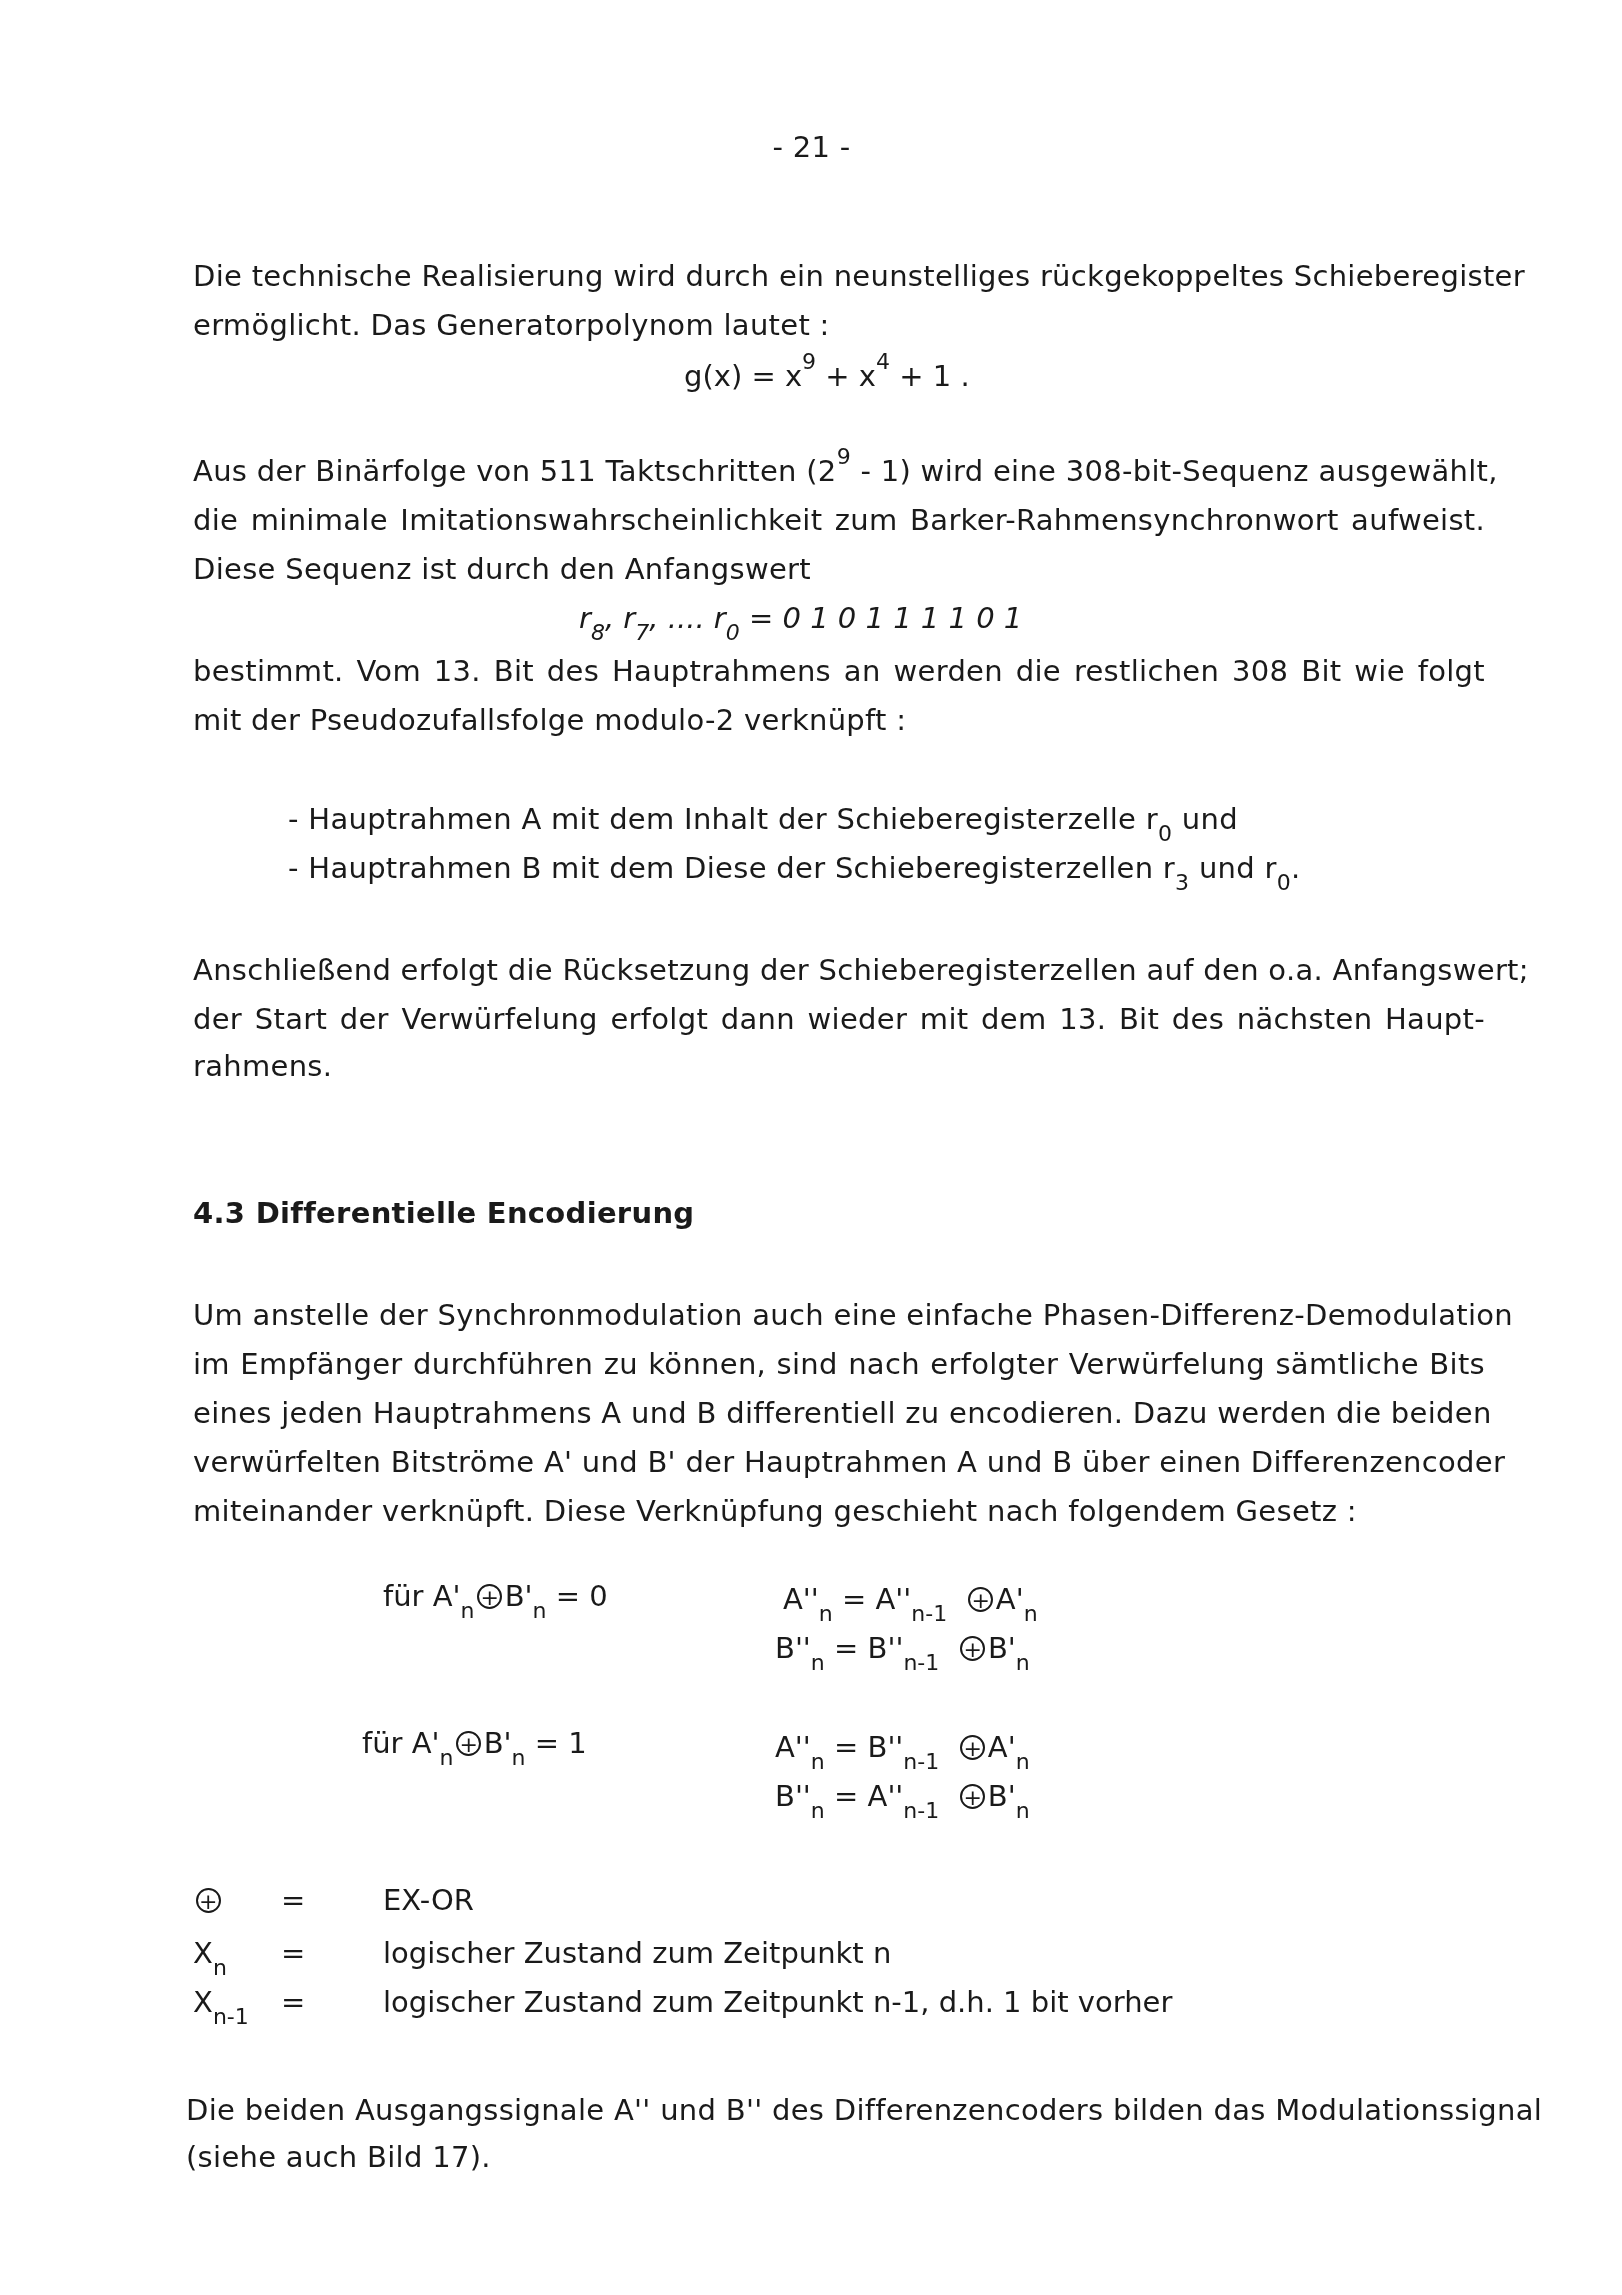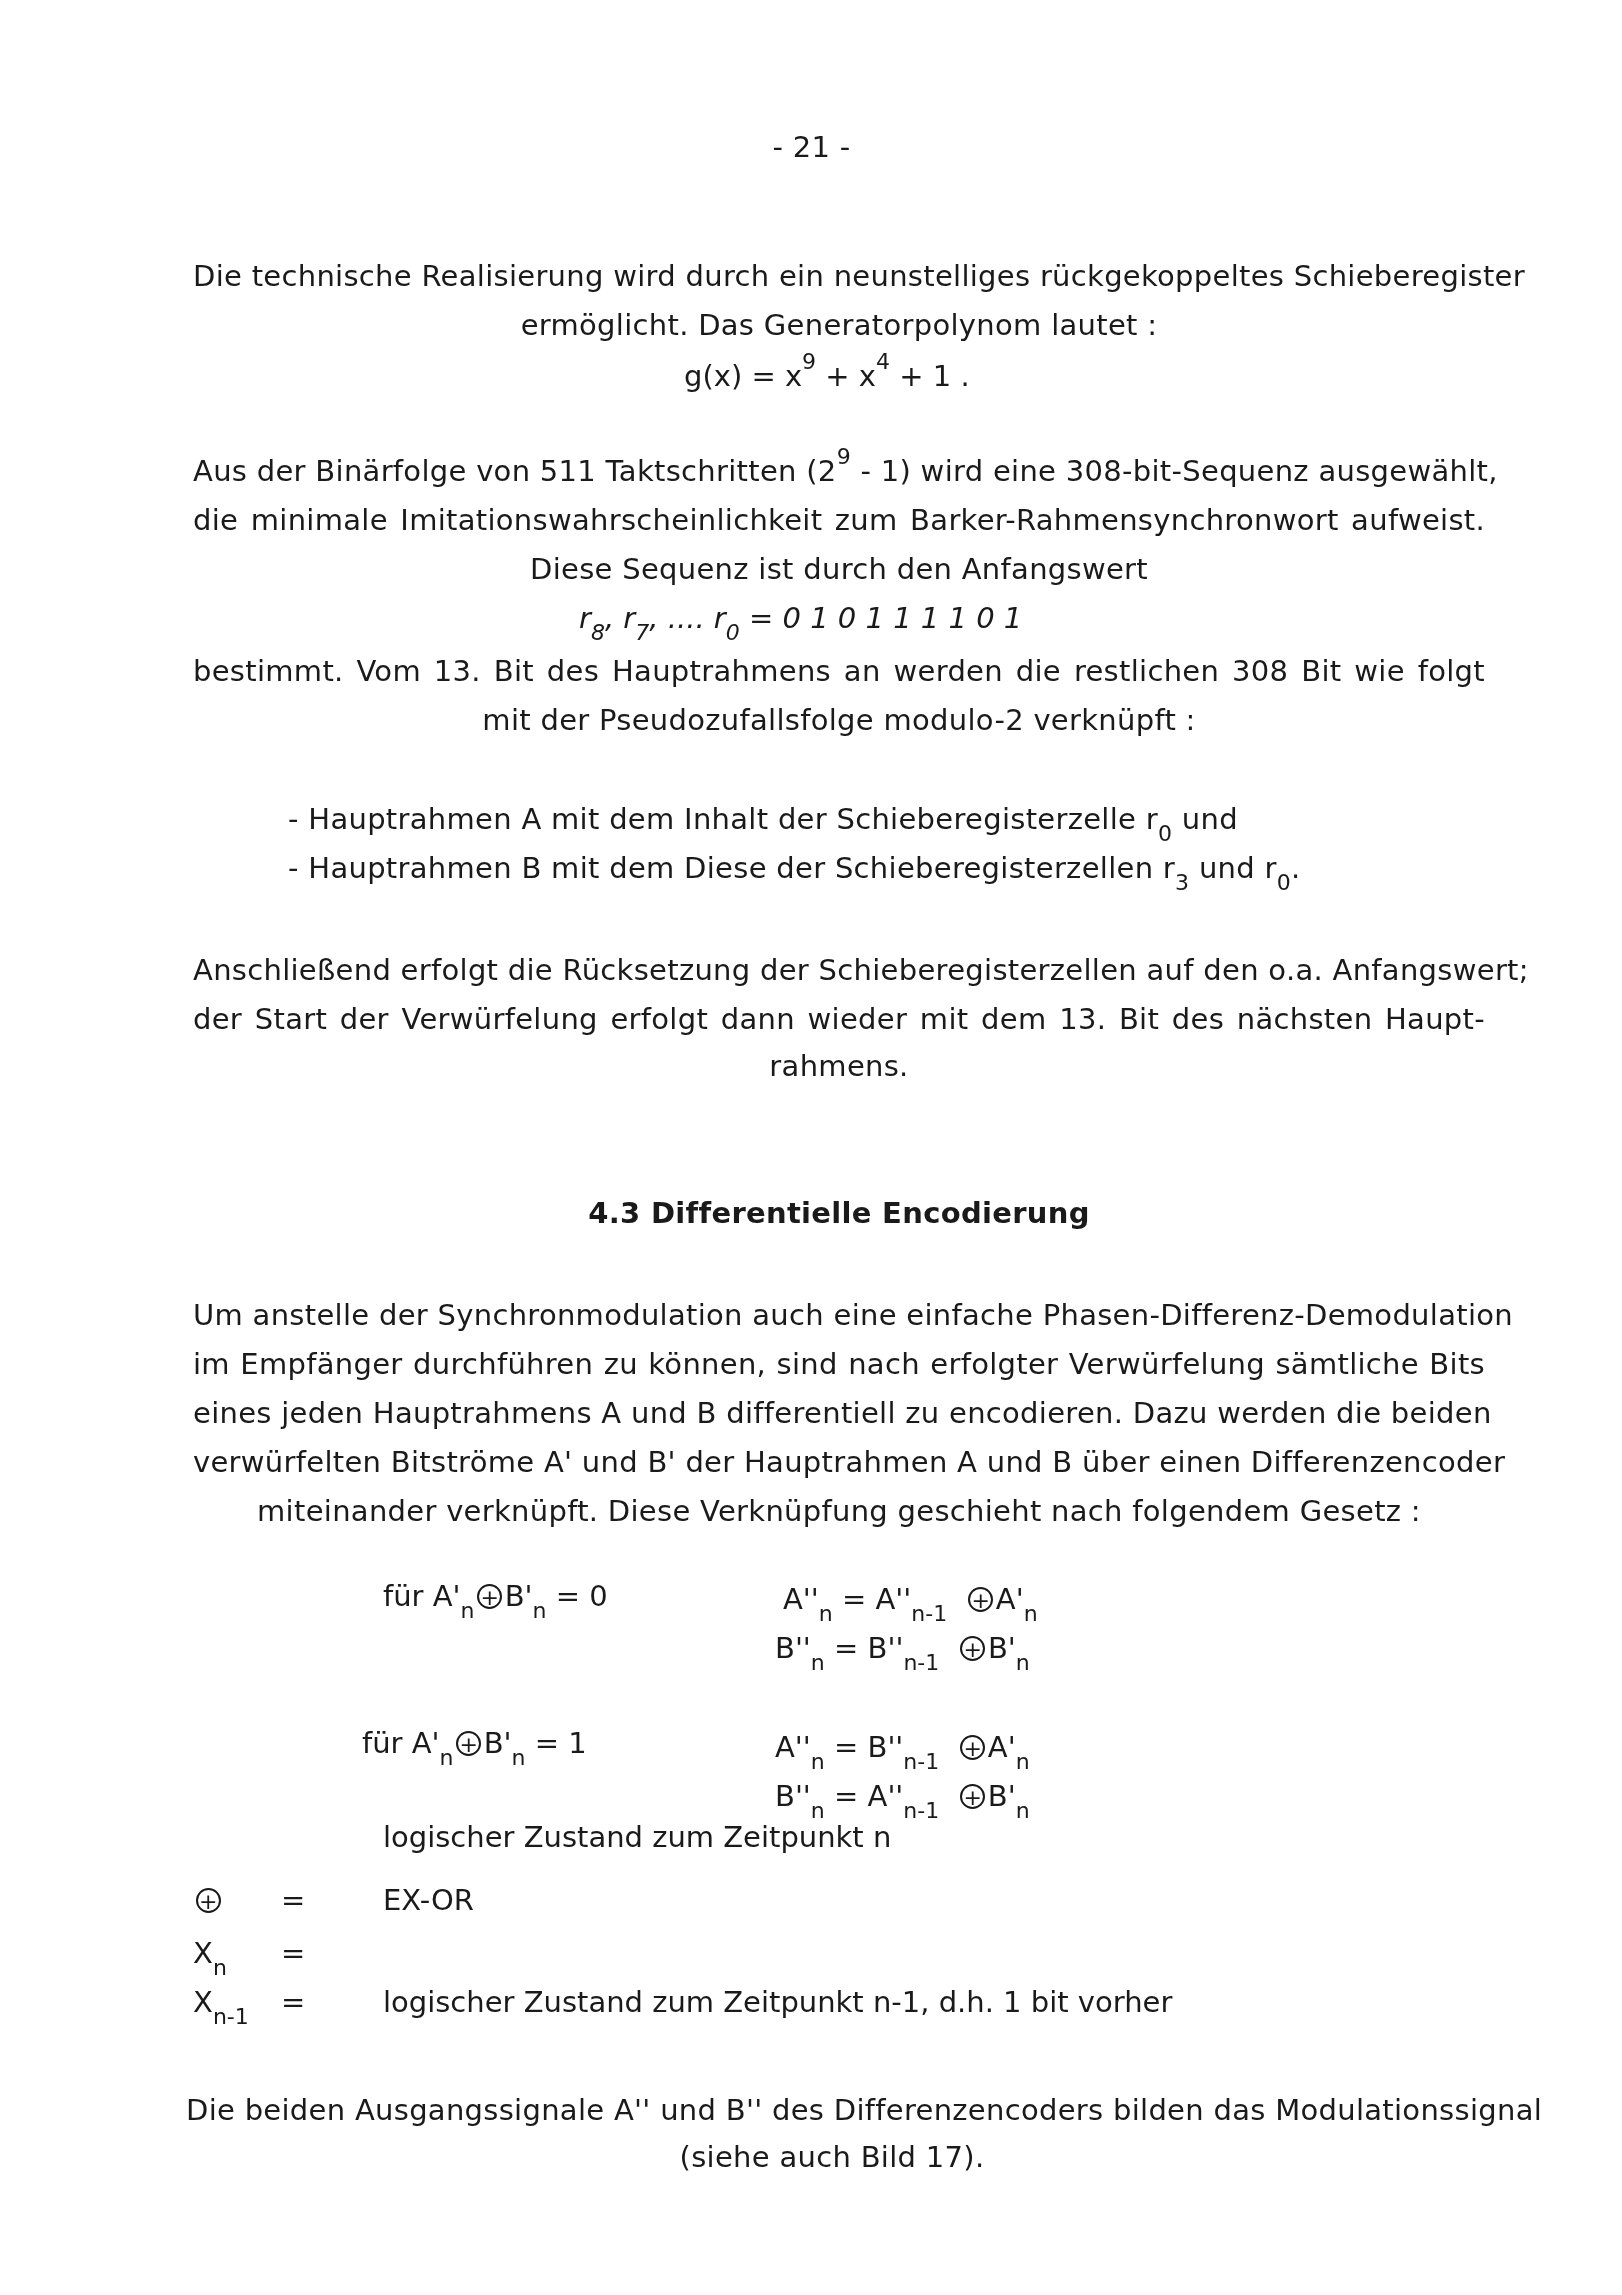--- a/index.html
+++ b/index.html
@@ -4,21 +4,20 @@
 <style>
   html, body { margin: 0; padding: 0; background: #ffffff; }
   body {
     width: 1623px; height: 2295px; position: relative; overflow: hidden;
     font-family: "DejaVu Sans", sans-serif; color: #1a1a1a;
   }
   .line {
     position: absolute; left: 193px; width: 1292px;
     font-size: 29px; line-height: 39px; white-space: nowrap;
     letter-spacing: 0.3px;
-    text-align: center;
   }
   .just { text-align: justify; text-align-last: justify; }
   .center { text-align: center; left: 0; width: 1623px; }
   .pagenum { font-size: 29px; }
   .heading { font-weight: bold; font-size: 29px; }
   sub, sup { font-size: 22px; line-height: 0; }
   sub { vertical-align: -11.8px; }
   sup { vertical-align: 17px; }
   .xor {
     display: inline-block; width: 25px; height: 25px; border: 2px solid #1a1a1a;
@@ -90,21 +89,21 @@
 <div class="eq" style="top:1777px; left:775px;">
   <span>B''</span><sub>n</sub><span> = </span><span>A''</span><sub>n-1</sub>&nbsp;&nbsp;<span class="xor">+</span><span>B'</span><sub>n</sub>
 </div>
 
 <div class="eq" style="top:1881px; left:193px;"><span class="xor">+</span></div>
 <div class="eq" style="top:1881px; left:281px;">=</div>
 <div class="eq" style="top:1881px; left:383px;">EX-OR</div>
 
 <div class="eq" style="top:1934px; left:193px;"><span>X</span><sub>n</sub></div>
 <div class="eq" style="top:1934px; left:281px;">=</div>
-<div class="eq" style="top:1818px; left:383px;">logischer Zustand zum Zeitpunkt n</div>
+<div class="eq" style="top:1934px; left:383px;">logischer Zustand zum Zeitpunkt n</div>
 
 <div class="eq" style="top:1983px; left:193px;"><span>X</span><sub>n-1</sub></div>
 <div class="eq" style="top:1983px; left:281px;">=</div>
 <div class="eq" style="top:1983px; left:383px;">logischer Zustand zum Zeitpunkt n-1, d.h. 1 bit vorher</div>
 
 <div class="line just" style="top:2091px; left:186px; width:1292px;">Die beiden Ausgangssignale A'' und B'' des Differenzencoders bilden das Modulationssignal</div>
 <div class="line" style="top:2138px; left:186px;">(siehe auch Bild 17).</div>
 
 
 </body></html>

